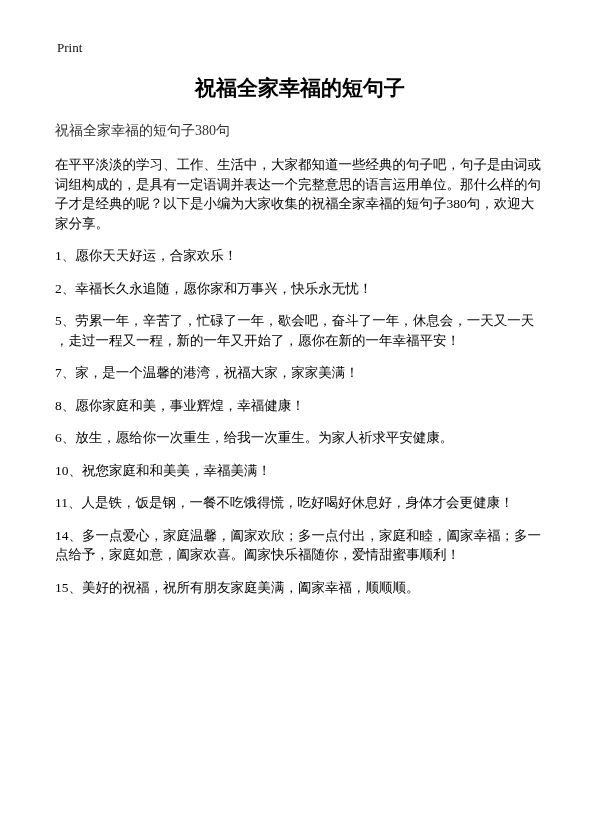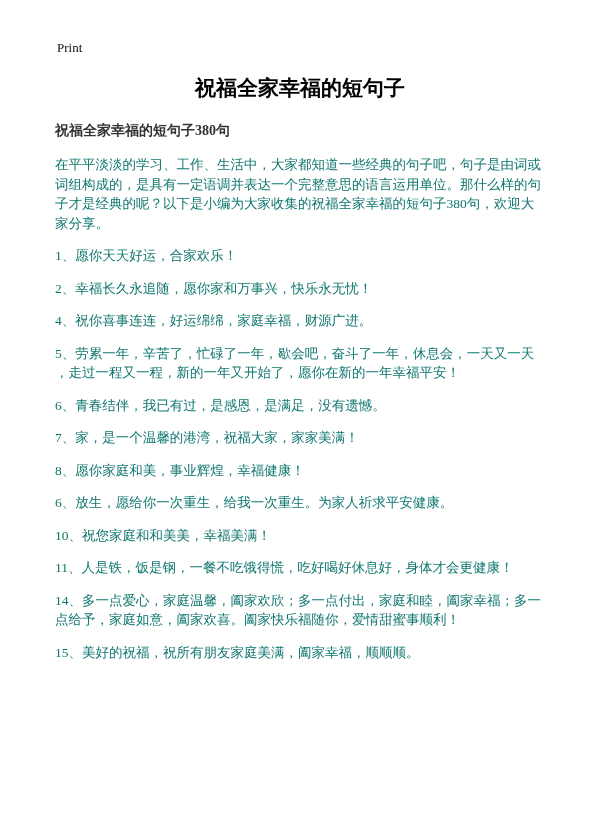--- a/index.html
+++ b/index.html
@@ -31,52 +31,49 @@
     font-size: 21px;
     line-height: 26px;
     font-weight: bold;
     color: #000000;
   }
   .doc-subtitle {
     margin: 20px 55px 0;
     font-size: 14px;
     line-height: 19px;
     color: #333333;
-    font-weight: bold;
   }
   .intro,
   .item {
     margin: 13px 55px 0;
     max-width: 490px;
     font-size: 13.5px;
     line-height: 19.5px;
-    color: #0f766e;
+    color: #000000;
     word-break: break-all;
     line-break: anywhere;
   }
   .intro { margin-top: 15px; }
 </style>
 </head>
 <body>
 
 <div class="page">
 
   <div class="print-link">Print</div>
 
   <h1 class="doc-title">祝福全家幸福的短句子</h1>
 
   <div class="doc-subtitle">祝福全家幸福的短句子380句</div>
 
   <p class="intro">在平平淡淡的学习、工作、生活中，大家都知道一些经典的句子吧，句子是由词或词组构成的，是具有一定语调并表达一个完整意思的语言运用单位。那什么样的句子才是经典的呢？以下是小编为大家收集的祝福全家幸福的短句子380句，欢迎大家分享。</p>
 
   <p class="item">1、愿你天天好运，合家欢乐！</p>
   <p class="item">2、幸福长久永追随，愿你家和万事兴，快乐永无忧！</p>
-  <p class="item">4、祝你喜事连连，好运绵绵，家庭幸福，财源广进。</p>
   <p class="item">5、劳累一年，辛苦了，忙碌了一年，歇会吧，奋斗了一年，休息会，一天又一天，走过一程又一程，新的一年又开始了，愿你在新的一年幸福平安！</p>
-  <p class="item">6、青春结伴，我已有过，是感恩，是满足，没有遗憾。</p>
   <p class="item">7、家，是一个温馨的港湾，祝福大家，家家美满！</p>
   <p class="item">8、愿你家庭和美，事业辉煌，幸福健康！</p>
   <p class="item">6、放生，愿给你一次重生，给我一次重生。为家人祈求平安健康。</p>
   <p class="item">10、祝您家庭和和美美，幸福美满！</p>
   <p class="item">11、人是铁，饭是钢，一餐不吃饿得慌，吃好喝好休息好，身体才会更健康！</p>
   <p class="item">14、多一点爱心，家庭温馨，阖家欢欣；多一点付出，家庭和睦，阖家幸福；多一点给予，家庭如意，阖家欢喜。阖家快乐福随你，爱情甜蜜事顺利！</p>
   <p class="item">15、美好的祝福，祝所有朋友家庭美满，阖家幸福，顺顺顺。</p>
 
 </div>
 

